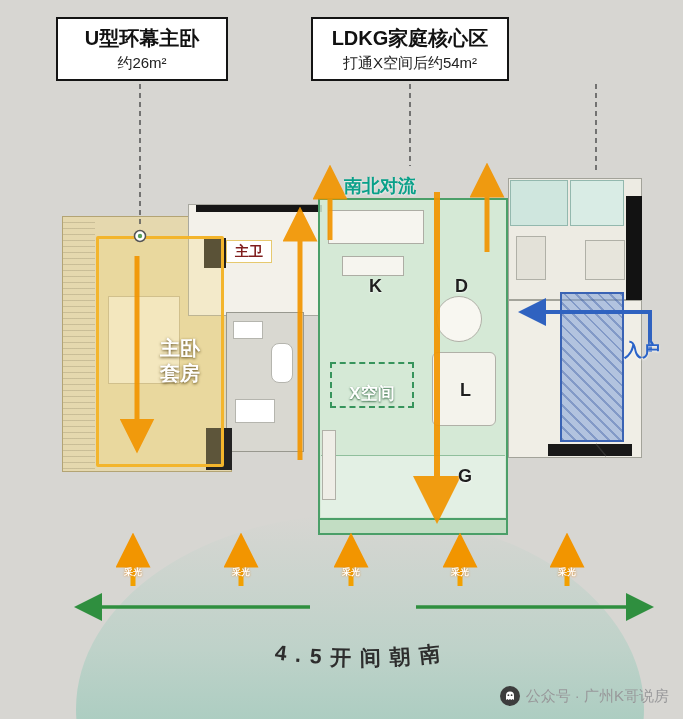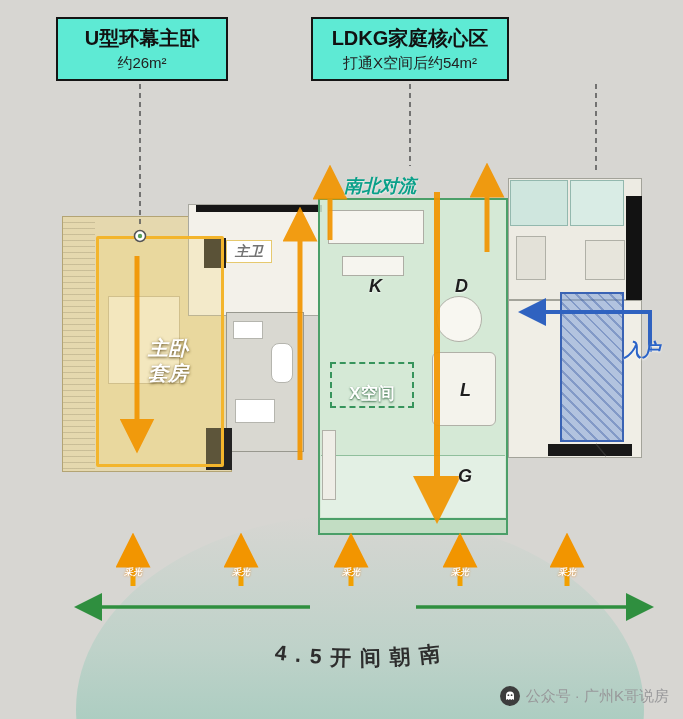--- a/index.html
+++ b/index.html
@@ -1,22 +1,22 @@
 <!DOCTYPE html>
 <html><head>
 <meta charset="utf-8">
 <style>
   html,body{margin:0;padding:0;}
   body{font-family:"Liberation Sans",sans-serif;}
   .stage{position:relative;width:683px;height:719px;background:#d7d6d2;overflow:hidden;}
   .abs{position:absolute;box-sizing:border-box;}
-  .callout{position:absolute;box-sizing:border-box;background:#5eead4;border:2px solid #141414;text-align:center;padding-top:7px;}
+  .callout{position:absolute;box-sizing:border-box;background:#ffffff;border:2px solid #141414;text-align:center;padding-top:7px;}
   .callout .t{font-size:20px;font-weight:bold;color:#111;line-height:1.2;}
   .callout .s{font-size:15px;color:#222;margin-top:4px;}
-  .lbl{position:absolute;white-space:nowrap;font-style:italic;}
+  .lbl{position:absolute;white-space:nowrap;}
   .badge{font-weight:bold;font-size:18px;color:#1e1e1e;text-shadow:0 1px 2px rgba(255,255,255,.8);}
   .balcony-lines{background:repeating-linear-gradient(180deg,transparent 0 5px,rgba(120,110,80,.25) 5px 6px);}
   .bluehatch{background:
      repeating-linear-gradient(45deg,rgba(52,86,160,.38) 0 2px,rgba(255,255,255,0) 2px 8px),
      rgba(128,160,216,.55);}
   .halo{position:absolute;left:76px;top:514px;width:568px;height:390px;border-radius:50%;
      background:linear-gradient(180deg,rgba(190,214,204,0) 0%,rgba(160,205,190,.45) 35%,#83c2af 95%);}
   svg.overlay{position:absolute;left:0;top:0;pointer-events:none;}
 </style>
 </head>
@@ -105,23 +105,23 @@
     <path d="M567,586 V550" stroke="#f2a000" stroke-width="5" marker-end="url(#m-or)" fill="none"></path>
 
     <path id="arc" d="M 148 630 Q 362 700 576 630" fill="none"></path>
     <text font-size="21" font-weight="bold" fill="#2d2d2d" letter-spacing="9">
       <textPath href="#arc" startOffset="50%" text-anchor="middle">4.5开间朝南</textPath>
     </text>
   </svg>
 
   <div class="lbl" style="left:336px;top:174px;width:88px;text-align:center;color:#0aa089;font-weight:bold;font-size:18px;text-shadow:0 1px 2px rgba(255,255,255,.75);">南北对流</div>
 
-  <div class="lbl" style="left:148px;top:336px;width:46px;white-space:normal;color:#fff;font-weight:bold;font-size:20px;line-height:1.25;text-shadow:0 1px 3px rgba(80,60,10,.9);">主卧套房</div>
+  <div class="lbl" style="left:160px;top:336px;width:46px;white-space:normal;color:#fff;font-weight:bold;font-size:20px;line-height:1.25;text-shadow:0 1px 3px rgba(80,60,10,.9);">主卧套房</div>
 
-  <div class="lbl" style="left:226px;top:240px;width:44px;height:21px;background:#ffffff;border:1px solid #e6c96e;color:#737373;font-weight:bold;font-size:14px;text-align:center;line-height:21px;">主卫</div>
+  <div class="lbl" style="left:226px;top:240px;width:44px;height:21px;background:#ffffff;border:1px solid #e6c96e;color:#7f1d1d;font-weight:bold;font-size:14px;text-align:center;line-height:21px;">主卫</div>
 
   <div class="lbl badge" style="left:369px;top:276px;">K</div>
   <div class="lbl badge" style="left:455px;top:276px;">D</div>
   <div class="lbl badge" style="left:460px;top:380px;">L</div>
   <div class="lbl badge" style="left:458px;top:466px;">G</div>
 
   <div class="abs" style="left:330px;top:362px;width:84px;height:46px;border:2px dashed #37945c;display:flex;align-items:center;justify-content:center;">
     <span style="color:#fff;font-weight:bold;font-size:17px;text-shadow:0 1px 2px rgba(30,90,50,.95);margin-top:16px;">X空间</span>
   </div>
 

